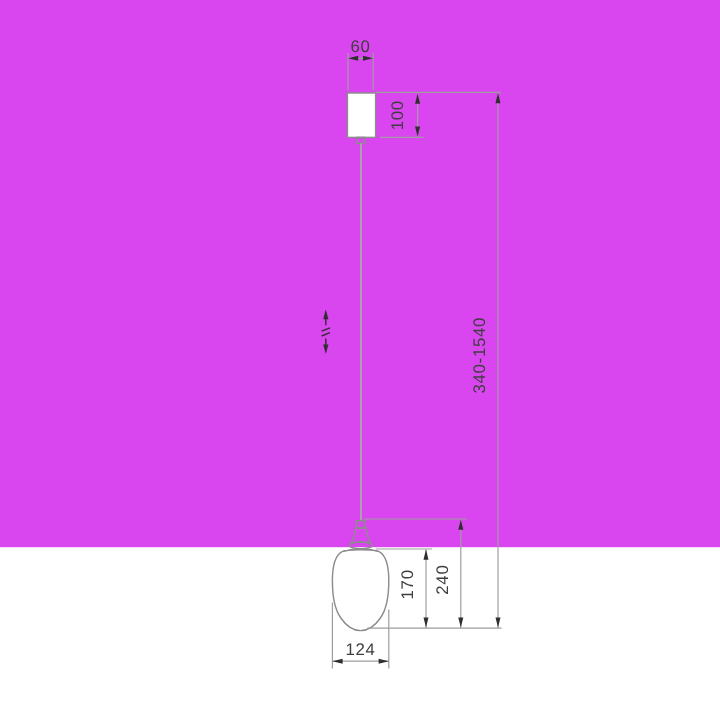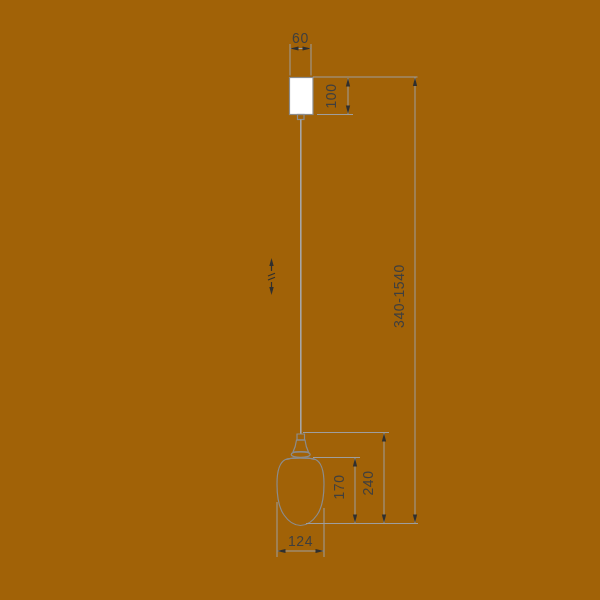--- a/index.html
+++ b/index.html
@@ -7,22 +7,22 @@
     padding: 0;
     width: 600px;
     height: 600px;
     background: #ffffff;
     overflow: hidden;
     font-family: "Liberation Sans", sans-serif;
   }
   .stage {
     position: relative;
     width: 600px;
-    height: 600px;
-    background: #a16207;
+    height: 456px;
+    background: #d946ef;
   }
   svg { display: block; }
   text {
     font-family: "Liberation Sans", "DejaVu Sans", sans-serif;
     font-size: 14px;
     letter-spacing: 0.6px;
   }
 </style>
 </head>
 <body>

